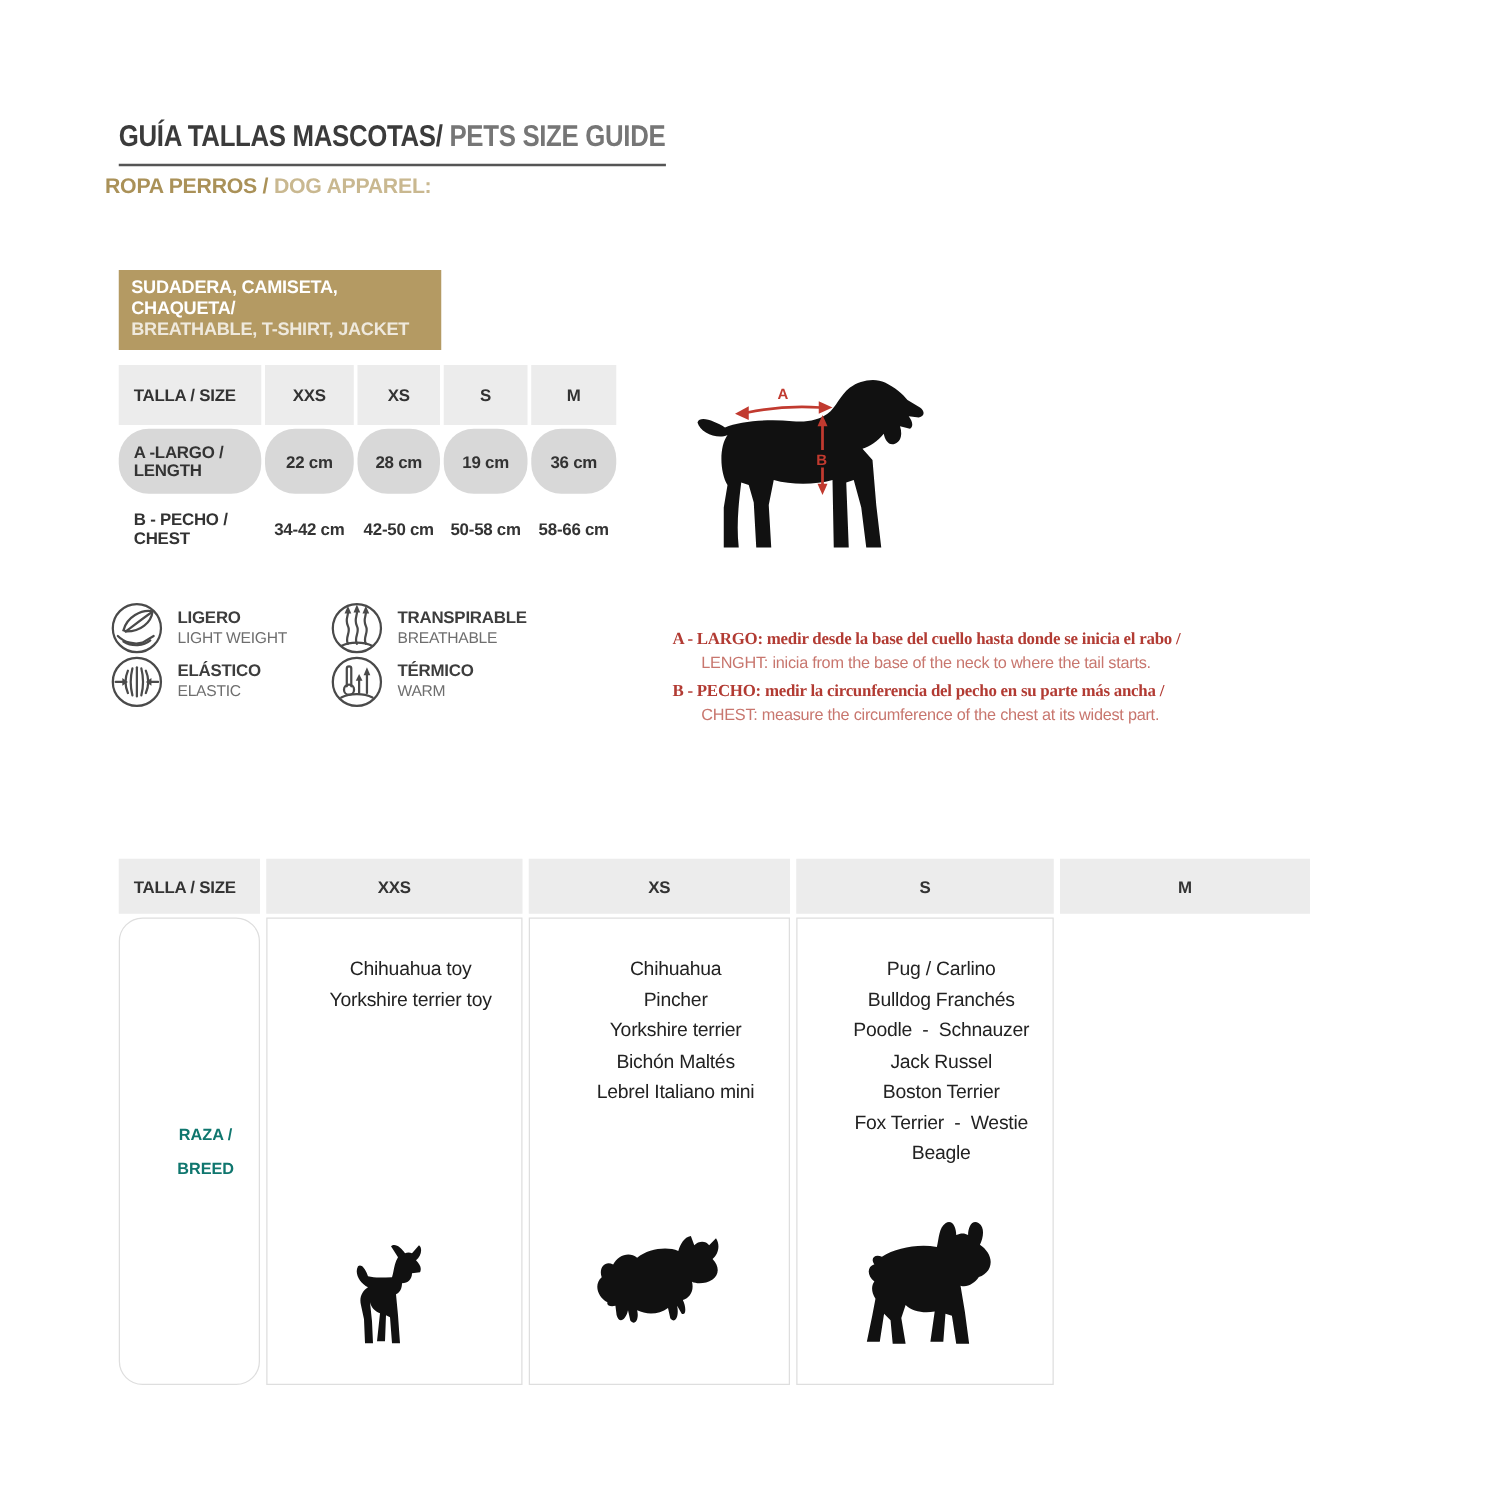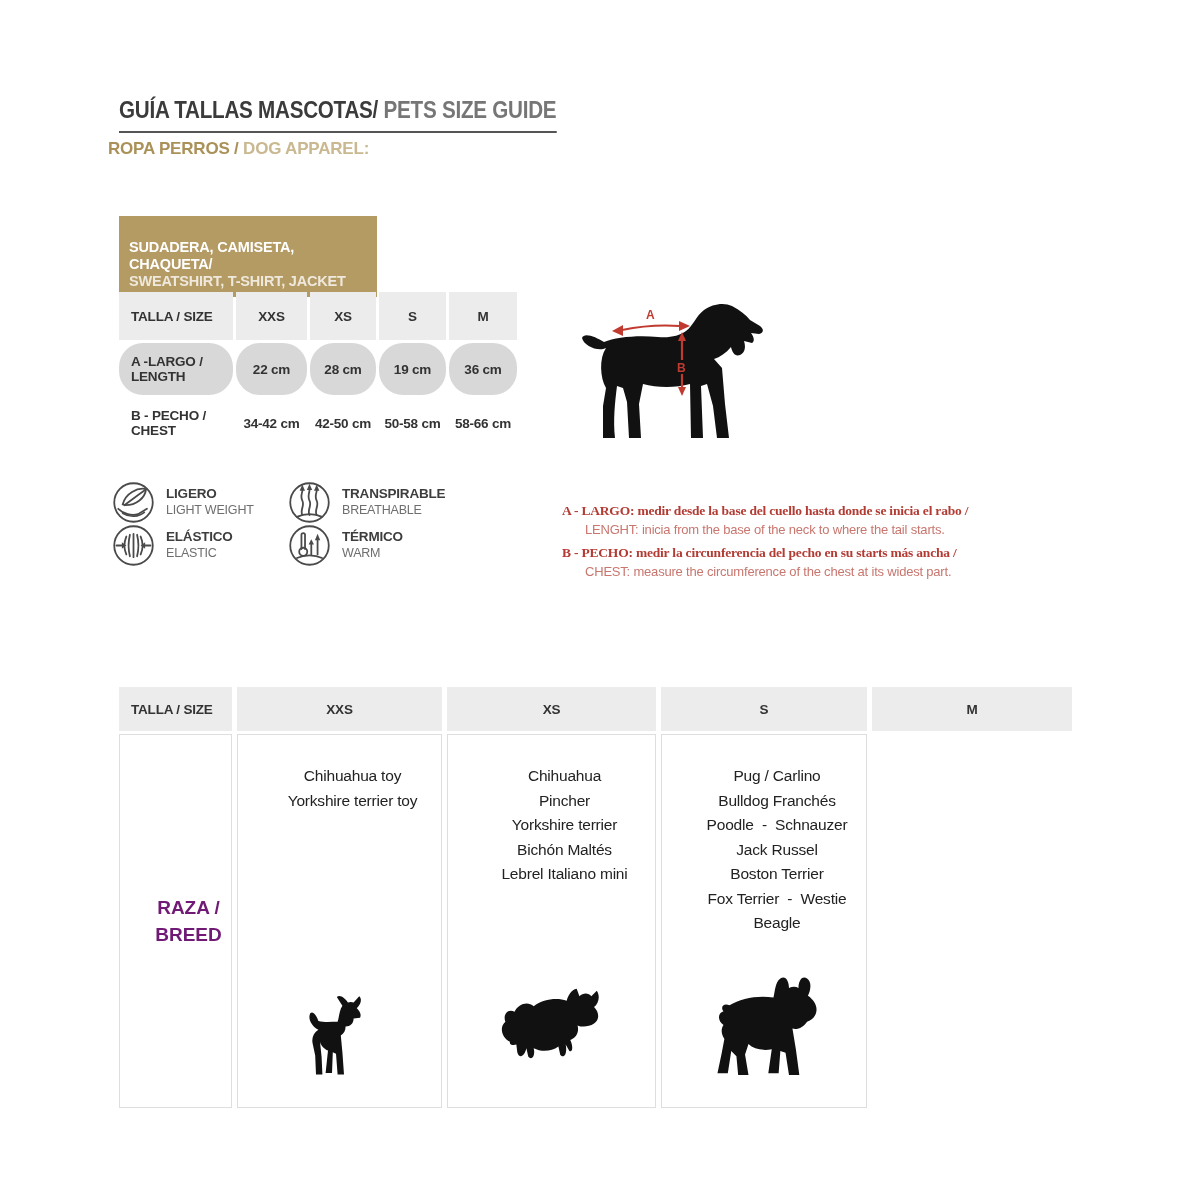--- a/index.html
+++ b/index.html
@@ -1,31 +1,31 @@
 <!DOCTYPE html>
 <html><head>
 <meta charset="utf-8">
 <style>
   html,body{margin:0;padding:0;background:#ffffff;}
   body{width:1200px;height:1200px;font-family:"Liberation Sans",sans-serif;-webkit-font-smoothing:antialiased;}
-  .page{position:relative;width:1160px;height:1200px;background:#fff;overflow:hidden;margin-left:24px;}
+  .page{position:relative;width:1160px;height:1200px;background:#fff;overflow:hidden;}
 
   
   .title{position:absolute;left:95px;top:80px;font-size:24px;font-weight:bold;white-space:nowrap;}
   .title .squeeze{display:inline-block;transform:scaleX(.86);transform-origin:left bottom;
     border-bottom:2px solid #555;padding-bottom:7px;letter-spacing:-.3px;}
   .t-dark{color:#3b3b3b;}
   .t-light{color:#767676;}
   .subtitle{position:absolute;left:84px;top:139px;font-size:17px;font-weight:bold;letter-spacing:-.2px;}
   .s-dark{color:#aa9158;}
   .s-light{color:#c9b890;}
 
   
   .category-box{position:absolute;left:95px;top:216px;width:238px;background:#b49a63;
-    padding:23px 10px 7px 10px;line-height:17px;}
+    padding:6px 10px 7px 10px;line-height:17px;}
   .cat-line1{color:#ffffff;font-weight:bold;font-size:14.5px;letter-spacing:-.2px;}
   .cat-line2{color:rgba(255,255,255,.78);font-weight:bold;font-size:14.5px;letter-spacing:-.2px;}
 
   
   .size-table{position:absolute;left:95px;top:292px;display:grid;
     grid-template-columns:114px 71px 66px 67px 68px;grid-template-rows:48px 52px 50px;gap:3px;}
   .st-cell{display:flex;align-items:center;justify-content:center;font-weight:bold;
     font-size:13.5px;color:#333;letter-spacing:-.2px;}
   .st-label{justify-content:flex-start;padding-left:12px;}
   .rw0{background:#ececec;}
@@ -53,21 +53,21 @@
   
   .breed-header{position:absolute;left:95px;top:687px;display:grid;
     grid-template-columns:113px 205px 209px 206px 200px;gap:5px;height:44px;}
   .bh-cell{background:#ececec;display:flex;align-items:center;justify-content:center;
     font-weight:bold;font-size:13.5px;color:#333;letter-spacing:-.2px;}
   .bh-label{justify-content:flex-start;padding-left:12px;}
   .breed-body{position:absolute;left:95px;top:734px;display:grid;
     grid-template-columns:113px 205px 209px 206px 200px;gap:5px;height:374px;}
   .bb-cell{border:1px solid #dedede;background:#fff;position:relative;box-sizing:border-box;padding-left:26px;}
   .row-label-cell{display:flex;align-items:center;justify-content:center;text-align:center;
-    font-weight:bold;font-size:19px;color:#701a75;white-space:pre-wrap;line-height:27px;}
+    font-weight:bold;font-size:13px;color:#0f766e;white-space:pre-wrap;line-height:27px;border-radius:19px;}
   .breeds{padding-top:29px;text-align:center;font-size:15.5px;line-height:24.5px;
     color:#222;white-space:pre-wrap;letter-spacing:-.2px;}
   .dog-wrap{position:absolute;left:0;right:0;bottom:24px;display:flex;justify-content:center;}
 
   svg .ink{fill:#111111;}
   svg .red{fill:#c13a2f;}
   svg .redline{stroke:#c13a2f;stroke-width:2.2;fill:none;}
   svg .ic{stroke:#4a4a4a;stroke-width:2;fill:none;stroke-linecap:round;}
   svg .ich{fill:#4a4a4a;stroke:none;}
   svg .red-label{fill:#c13a2f;font-family:"Liberation Sans",sans-serif;font-weight:bold;font-size:12px;}
@@ -82,21 +82,21 @@
       <span class="t-dark">GUÍA TALLAS MASCOTAS/</span><span class="t-light"> PETS SIZE GUIDE</span>
     </span>
   </h1>
 
   <div class="subtitle">
     <span class="s-dark">ROPA PERROS / </span><span class="s-light">DOG APPAREL:</span>
   </div>
 
   <div class="category-box">
     <div class="cat-line1">SUDADERA, CAMISETA, CHAQUETA/</div>
-    <div class="cat-line2">SWEATSHIRT, T-SHIRT, JACKET</div>
+    <div class="cat-line2">BREATHABLE, T-SHIRT, JACKET</div>
   </div>
 
   <div class="size-table">
     <div class="st-cell st-label rw0">TALLA /  SIZE</div>
     <div class="st-cell rw0">XXS</div>
     <div class="st-cell rw0">XS</div>
     <div class="st-cell rw0">S</div>
     <div class="st-cell rw0">M</div>
 
     <div class="st-cell st-label rw1">A -LARGO / LENGTH</div>
@@ -197,21 +197,21 @@
       </div>
     </div>
   </div>
 
   <div class="notes">
     <div class="note">
       <div class="note-es">A - LARGO: medir desde la base del cuello hasta donde se inicia el rabo /</div>
       <div class="note-en">LENGHT: inicia from the base of the neck to where the tail starts.</div>
     </div>
     <div class="note">
-      <div class="note-es">B - PECHO: medir la circunferencia del pecho en su starts más ancha /</div>
+      <div class="note-es">B - PECHO: medir la circunferencia del pecho en su parte más ancha /</div>
       <div class="note-en">CHEST: measure the circumference of the chest at its widest part.</div>
     </div>
   </div>
 
   <div class="breed-header">
     <div class="bh-cell bh-label">TALLA /  SIZE</div>
     <div class="bh-cell">XXS</div>
     <div class="bh-cell">XS</div>
     <div class="bh-cell">S</div>
     <div class="bh-cell">M</div>

